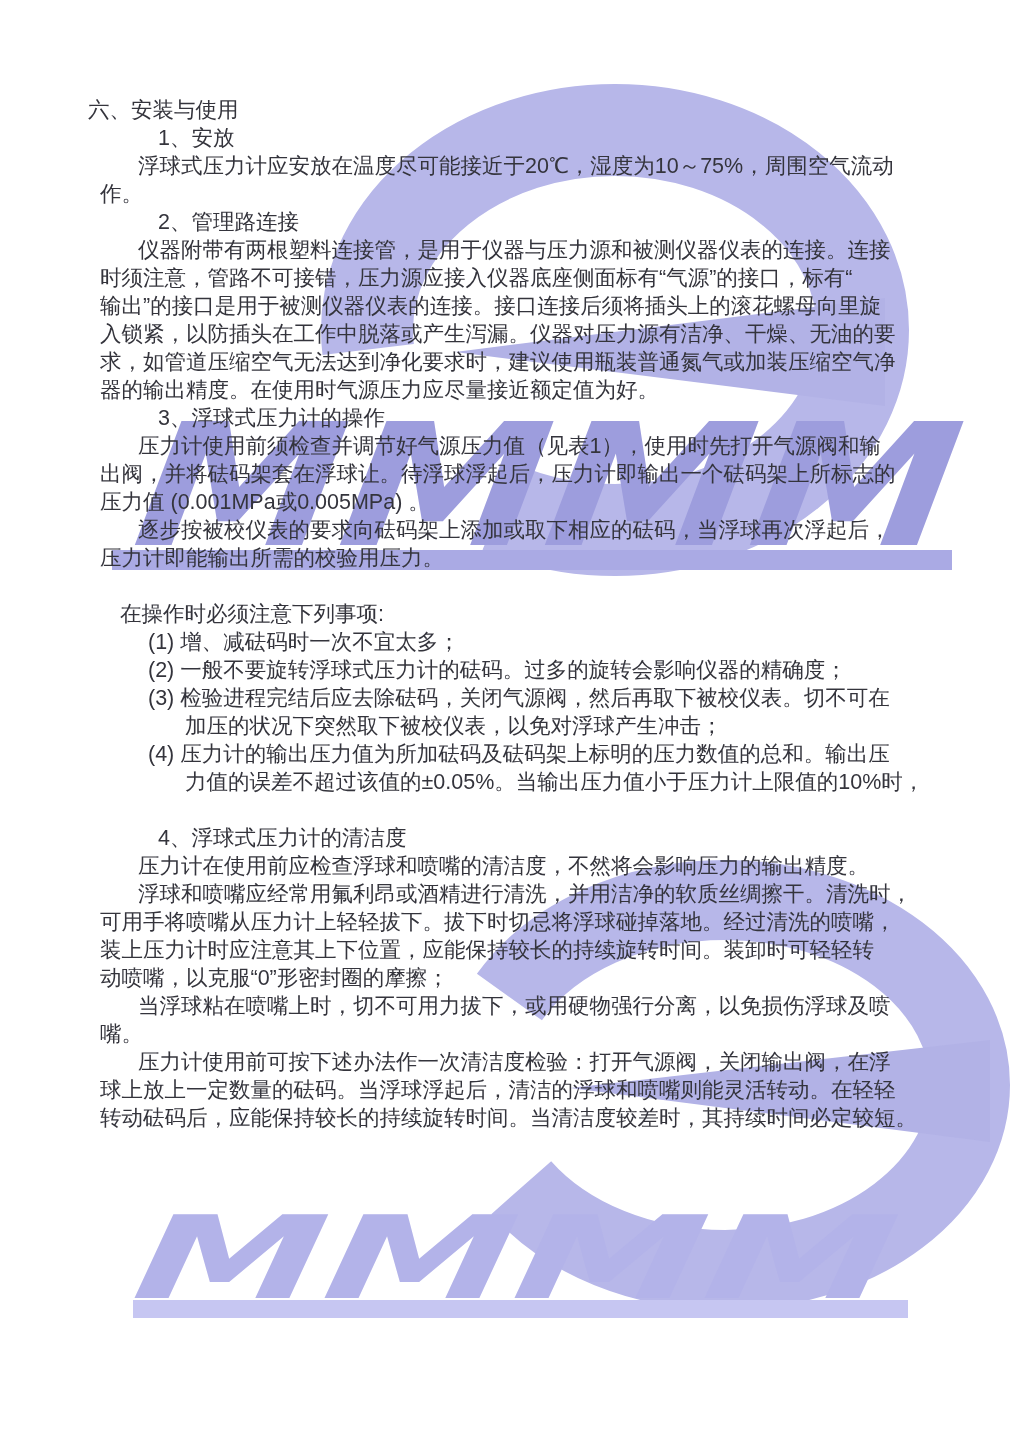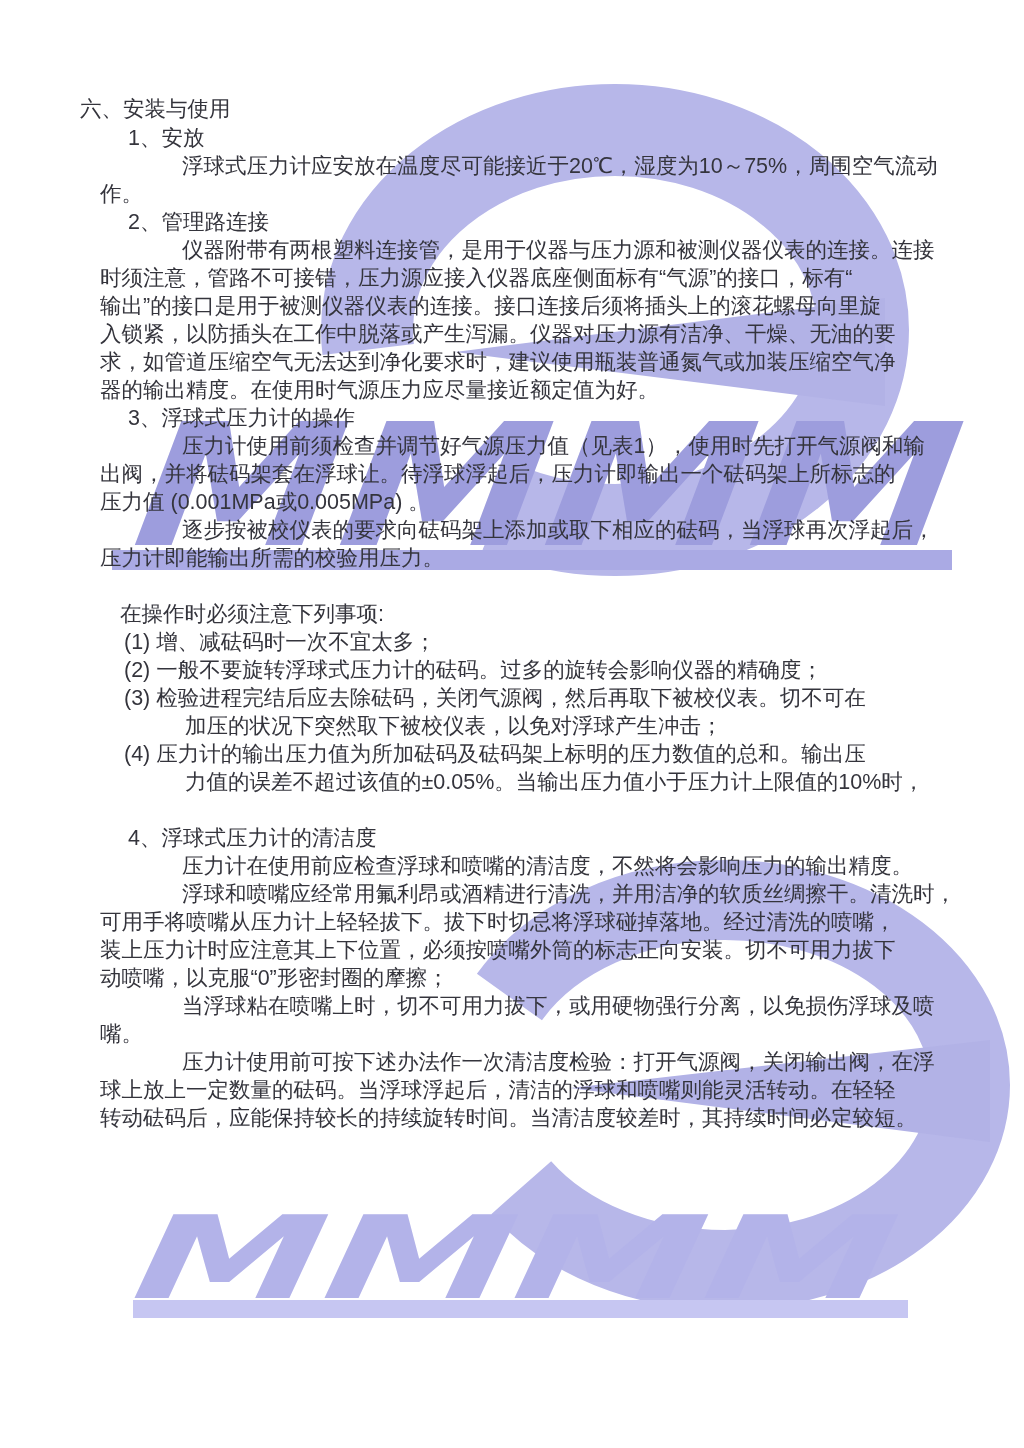--- a/index.html
+++ b/index.html
@@ -16,26 +16,26 @@
     font-family:"DejaVu Sans", sans-serif;
     font-weight:bold;
     font-style:italic;
   }
   main.doc{
     position:absolute;left:80px;top:96px;z-index:1;
     color:#34343c;
     font-size:21.5px;
   }
   .line{height:28px;line-height:28px;white-space:nowrap;}
-  .h1{margin-left:0;font-family:Liberation Mono, monospace;}
-  .h2{margin-left:48px;}
-  .para{margin-left:102px;}
+  .h1{margin-left:8px;}
+  .h2{margin-left:78px;}
+  .para{margin-left:58px;}
   .flush{margin-left:20px;}
   .note{margin-left:40px;}
-  .list{margin-left:44px;}
+  .list{margin-left:68px;}
   .listcont{margin-left:105px;}
   .blank{height:28px;}
 </style>
 </head>
 <body>
 
 <div class="page">
 
   <svg class="watermark" width="1024" height="1448" viewBox="0 0 1024 1448" aria-hidden="true">
 
@@ -80,21 +80,21 @@
       <div class="line list">(2) 一般不要旋转浮球式压力计的砝码。过多的旋转会影响仪器的精确度；</div>
       <div class="line list">(3) 检验进程完结后应去除砝码，关闭气源阀，然后再取下被校仪表。切不可在</div>
       <div class="line listcont">加压的状况下突然取下被校仪表，以免对浮球产生冲击；</div>
       <div class="line list">(4) 压力计的输出压力值为所加砝码及砝码架上标明的压力数值的总和。输出压</div>
       <div class="line listcont">力值的误差不超过该值的±0.05%。当输出压力值小于压力计上限值的10%时，</div>
       <div class="line blank"></div>
       <div class="line h2">4、浮球式压力计的清洁度</div>
       <div class="line para">压力计在使用前应检查浮球和喷嘴的清洁度，不然将会影响压力的输出精度。</div>
       <div class="line para">浮球和喷嘴应经常用氟利昂或酒精进行清洗，并用洁净的软质丝绸擦干。清洗时，</div>
       <div class="line flush">可用手将喷嘴从压力计上轻轻拔下。拔下时切忌将浮球碰掉落地。经过清洗的喷嘴，</div>
-      <div class="line flush">装上压力计时应注意其上下位置，必须按喷嘴外筒的标志正向安装。切不可用力拔下</div>
+      <div class="line flush">装上压力计时应注意其上下位置，应能保持较长的持续旋转时间。装卸时可轻轻转</div>
       <div class="line flush">动喷嘴，以克服“0”形密封圈的摩擦；</div>
       <div class="line para">当浮球粘在喷嘴上时，切不可用力拔下，或用硬物强行分离，以免损伤浮球及喷</div>
       <div class="line flush">嘴。</div>
       <div class="line para">压力计使用前可按下述办法作一次清洁度检验：打开气源阀，关闭输出阀，在浮</div>
       <div class="line flush">球上放上一定数量的砝码。当浮球浮起后，清洁的浮球和喷嘴则能灵活转动。在轻轻</div>
       <div class="line flush">转动砝码后，应能保持较长的持续旋转时间。当清洁度较差时，其持续时间必定较短。</div>
     </main>
 
 </div>
 

